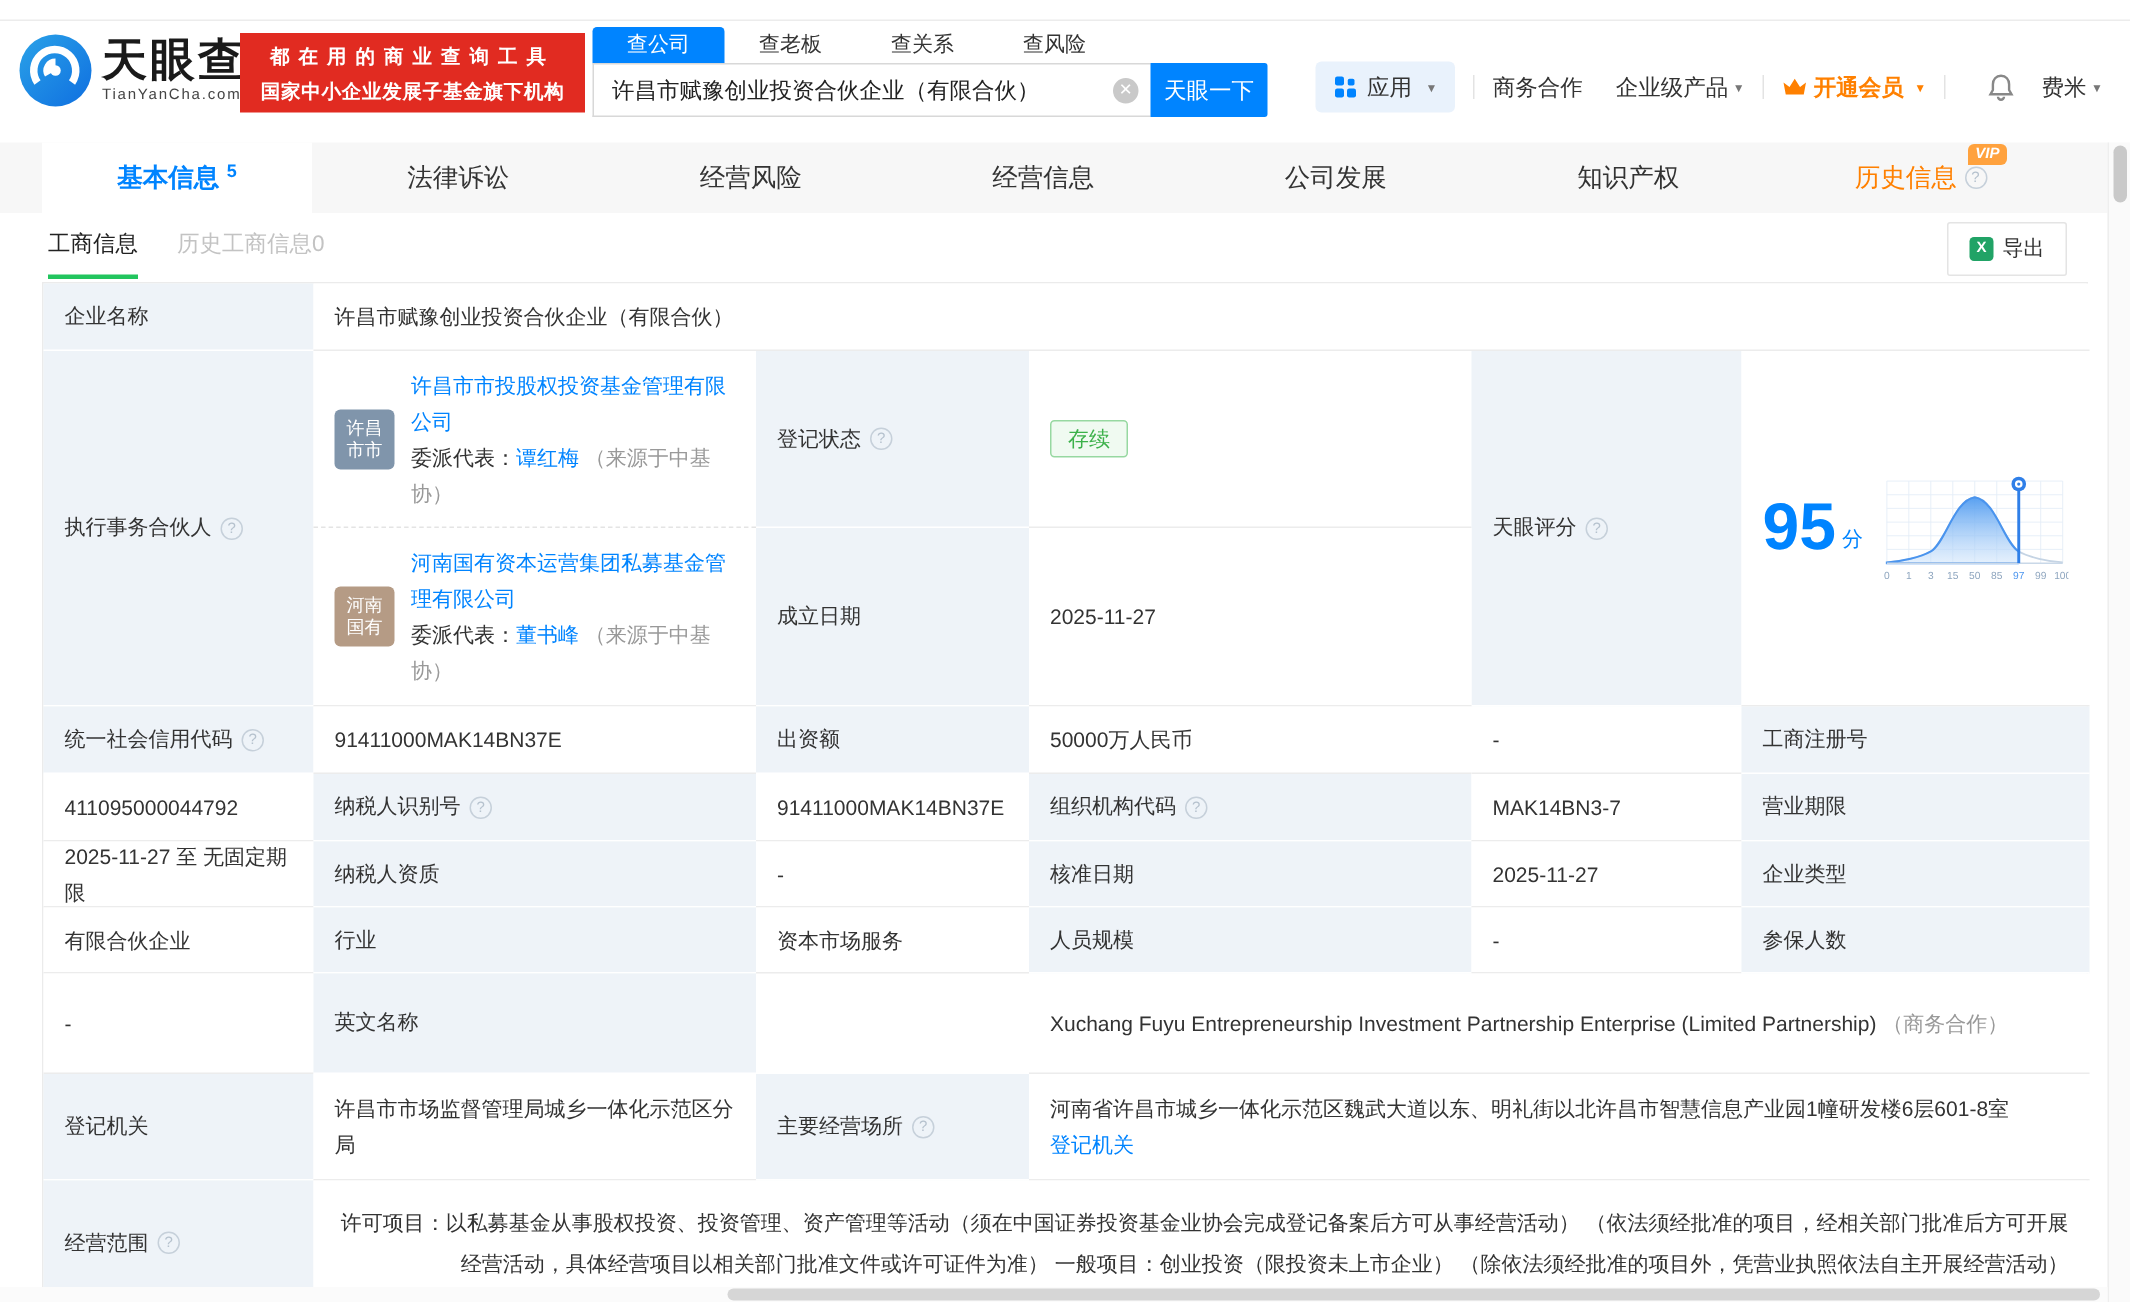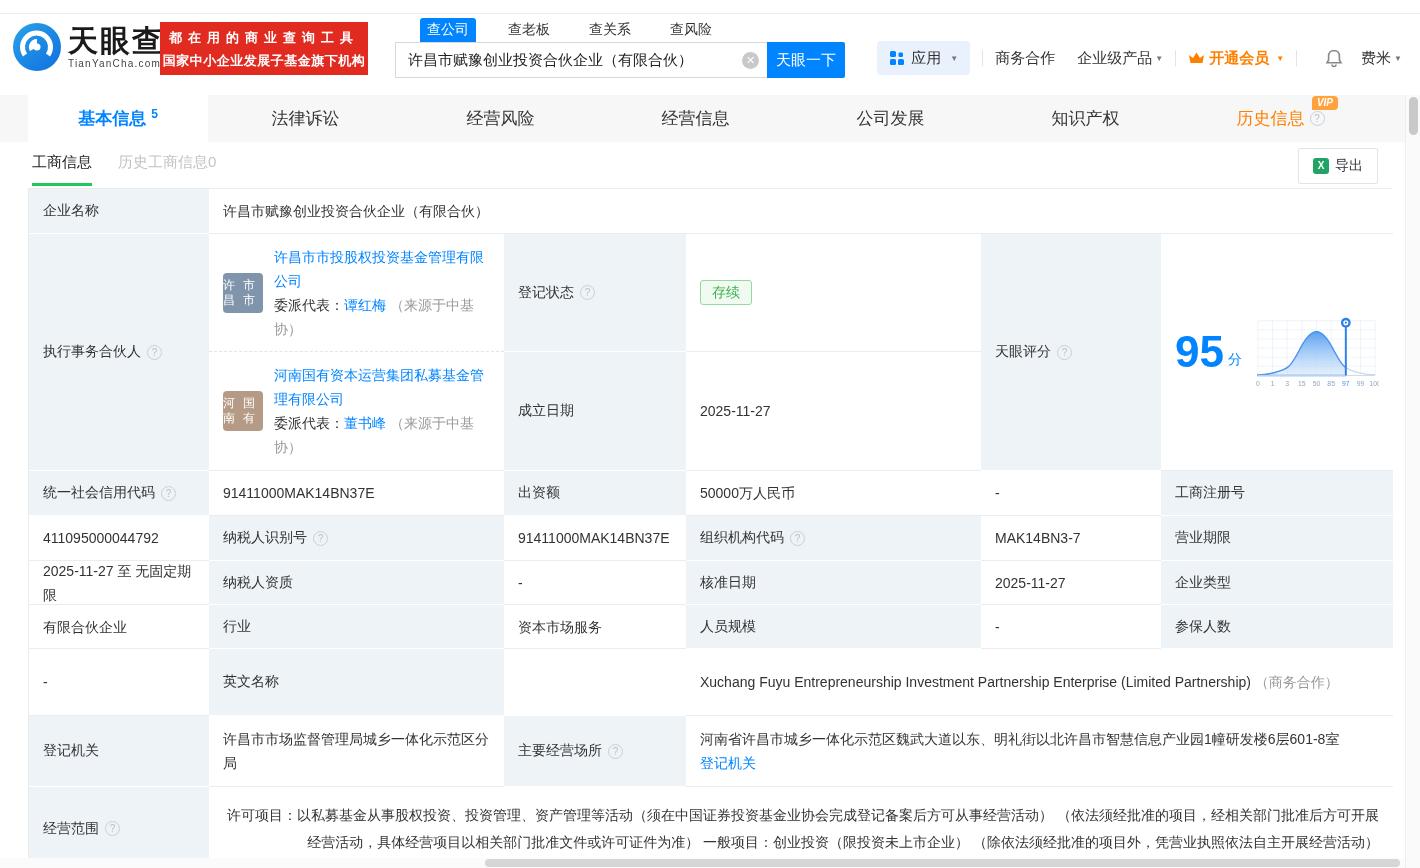--- a/index.html
+++ b/index.html
@@ -5,27 +5,27 @@
   * { margin:0; padding:0; box-sizing:border-box; }
   body { font-family:"Liberation Sans","DejaVu Sans",sans-serif; background:#fff; }
   .page { position:relative; width:1420px; height:868px; overflow:hidden; background:#fff; color:#333; font-size:14px; }
 
   
   .top-hairline { position:absolute; top:13px; left:0; width:100%; height:1px; background:#ececec; }
   .header { position:absolute; top:14px; left:0; width:100%; height:81px; background:#fff; }
   .logo { position:absolute; left:12px; top:8px; display:flex; align-items:center; gap:6px; }
   .logo-text .cn { font-size:30px; font-weight:bold; color:#1a1a1a; letter-spacing:2px; line-height:32px; }
   .logo-text .en { font-size:10px; color:#444; letter-spacing:1.2px; margin-top:1px; }
-  .banner { position:absolute; left:160px; top:8px; width:208px; height:53px; background:#e12b21; color:#fff; font-weight:bold; font-size:13px; display:flex; flex-direction:column; justify-content:center; align-items:center; line-height:23px; }
+  .banner { position:absolute; left:160px; top:8px; width:230px; height:53px; background:#e12b21; color:#fff; font-weight:bold; font-size:13px; display:flex; flex-direction:column; justify-content:center; align-items:center; line-height:23px; }
   .banner .l1 { letter-spacing:6px; }
   .banner .l2 { letter-spacing:0.5px; }
 
   .search { position:absolute; left:395px; top:4px; }
   .search-tabs { display:flex; height:24px; align-items:flex-end; }
-  .search-tab { padding:3px 7px; font-size:14px; color:#333; cursor:pointer;margin-left:25px; }
+  .search-tab { padding:3px 23px; font-size:14px; color:#333; cursor:pointer; }
   .search-tab.active { background:#0084ff; color:#fff; border-radius:3px 3px 0 0; }
   .search-row { display:flex; margin-top:0; }
   .search-box { width:372px; height:36px; border:1px solid #d8d8d8; border-right:none; display:flex; align-items:center; padding:0 8px 0 12px; }
   .search-box input { border:none; outline:none; flex:1; font-size:15px; color:#222; font-family:inherit; background:transparent; }
   .clear-icon { width:17px; height:17px; border-radius:50%; background:#c9c9c9; color:#fff; font-size:11px; line-height:17px; text-align:center; cursor:pointer; }
   .search-btn { width:78px; height:36px; background:#0084ff; color:#fff; font-size:15px; border:none; cursor:pointer; font-family:inherit; border-radius:0 2px 2px 0; }
 
   .top-nav { position:absolute; right:18px; top:26px; height:36px; display:flex; align-items:center; font-size:15px; color:#333; }
   .nav-apps { display:flex; align-items:center; gap:6px; background:#e9f2fc; border-radius:4px; height:34px; padding:0 12px; cursor:pointer; }
   .caret { font-size:8px; color:#777; margin-left:3px; }
@@ -60,21 +60,21 @@
   .val.wrap { display:block; }
   .help { width:15px; height:15px; min-width:15px; border:1px solid #c6d0da; border-radius:50%; color:#b6c2ce; font-size:10px; line-height:13px; text-align:center; cursor:pointer; }
   .span5 { grid-column:2 / 7; }
   .gray-note { color:#999; }
   .blue-link { color:#0084ff; cursor:pointer; }
   .status-badge { display:inline-block; padding:1px 11px; background:#f0faf1; border:1px solid #97d8a1; color:#3cb14a; border-radius:3px; line-height:21px; }
 
   
   .partner-cell { display:flex; align-items:center; gap:11px; padding:10px 14px; }
   .partner-cell.dashed { border-bottom:1px dashed #e4e4e4; }
-  .avatar { width:40px; height:40px; min-width:40px; border-radius:4px; color:#fff; font-size:12px; line-height:15px; display:flex; flex-direction:row; align-items:center; justify-content:center; }
+  .avatar { width:40px; height:40px; min-width:40px; border-radius:4px; color:#fff; font-size:12px; line-height:15px; display:flex; flex-direction:column; align-items:center; justify-content:center; }
   .avatar.a1 { background:#8095ab; }
   .avatar.a2 { background:#b59b85; }
   .partner-info { line-height:24px; }
   .partner-name { color:#0084ff; cursor:pointer; }
 
   
   .score-cell { display:flex; align-items:center; justify-content:center; gap:12px; }
   .score-num { font-size:44px; font-weight:bold; color:#0084ff; line-height:44px; }
   .score-unit { font-size:14px; color:#0084ff; margin:14px 0 0 -8px; }
 

